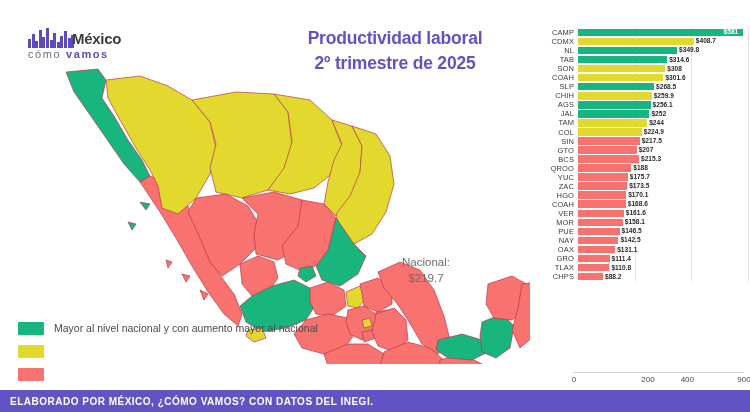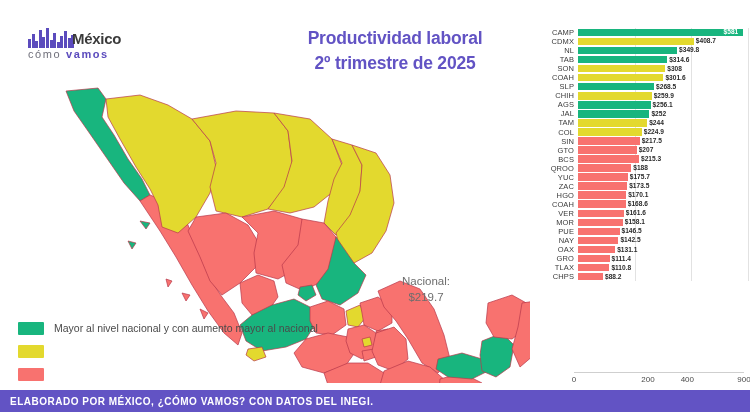--- a/index.html
+++ b/index.html
@@ -21,21 +21,21 @@
   .logo-como b{color:#5b4bbd;}
 
   
   .title{
     position:absolute;left:250px;top:26px;width:290px;
     text-align:center;color:#6253c4;font-weight:bold;
     font-size:17.5px;line-height:25px;letter-spacing:-0.2px;
   }
 
   
-  .map-wrap{position:absolute;left:10px;top:83px;width:520px;height:300px;}
+  .map-wrap{position:absolute;left:10px;top:64px;width:520px;height:300px;}
   .map-wrap svg{display:block;}
   .national{
     position:absolute;left:368px;top:190px;width:96px;text-align:center;
     color:#6d6d6d;font-size:11.5px;line-height:16px;
   }
 
   
   .legend{position:absolute;left:18px;top:318px;}
   .legend-row{display:flex;align-items:center;height:20px;margin-bottom:3px;}
   .legend-sw{width:26px;height:13px;margin-right:10px;flex:0 0 auto;border-radius:1px;}

